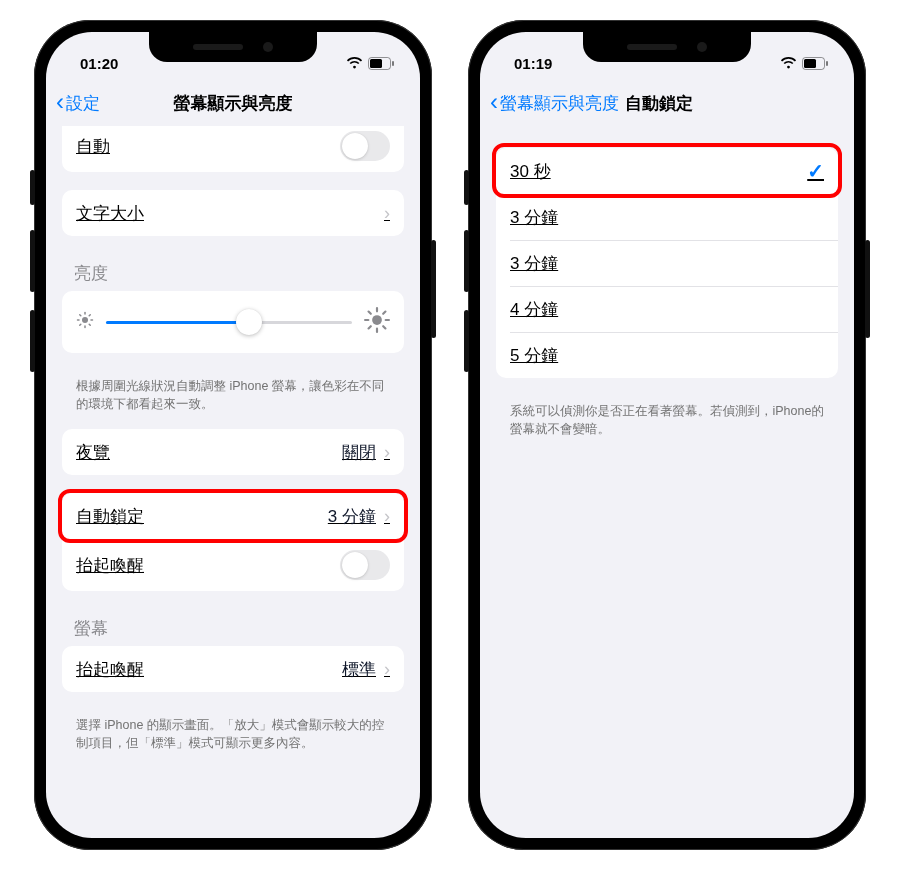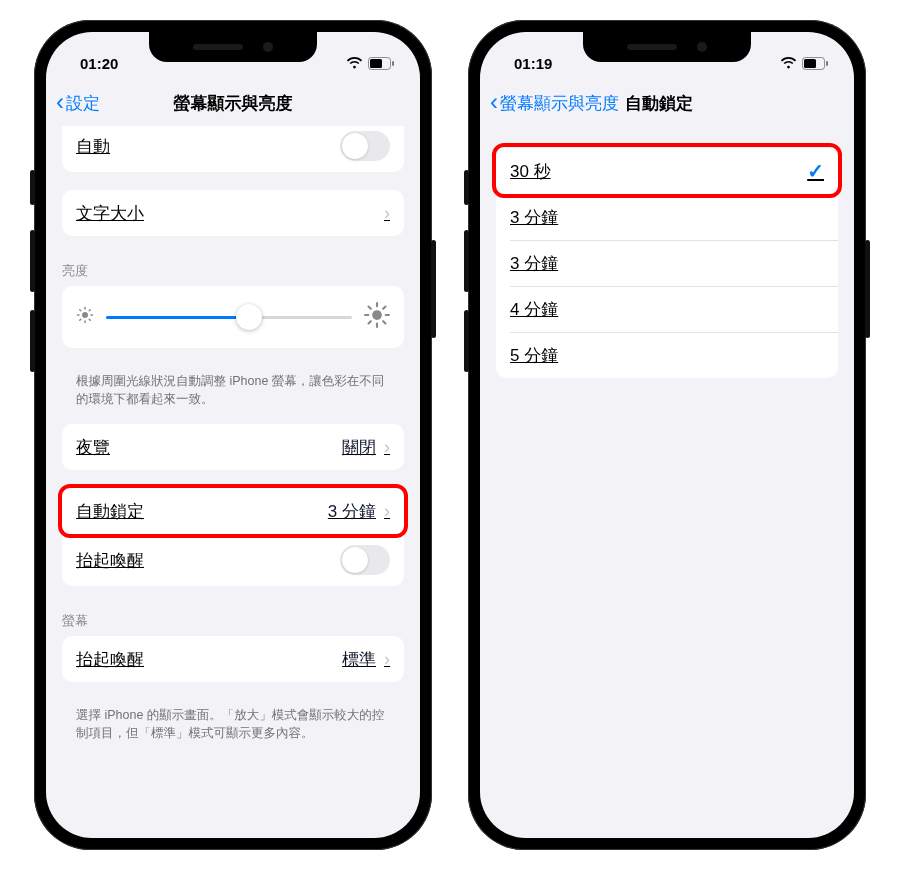--- a/index.html
+++ b/index.html
@@ -109,22 +109,22 @@
   .toggle {
     width:50px; height:30px; background:#e9e9eb; border-radius:15px;
     position:relative;
   }
   .toggle::after {
     content:""; position:absolute; left:2px; top:2px;
     width:26px; height:26px; background:#fff; border-radius:50%;
     box-shadow: 0 1px 3px rgba(0,0,0,0.15), 0 0 1px rgba(0,0,0,0.1);
   }
   .section-header {
-    font-size:13px; color:#8a8a8e;
-    padding: 8px 30px 6px 16px;
+    font-size:17px; color:#8a8a8e;
+    padding: 8px 30px 6px 28px;
     font-family: Liberation Mono, monospace;
   }
   .section-footer {
     font-size:12.5px; color:#737373;
     padding: 6px 30px 2px 30px;
     line-height:1.45;
   }
   .slider-cell {
     padding: 16px 14px;
     display:flex; align-items:center; gap:12px;
@@ -349,15 +349,16 @@
             </div>
             <div class="cell">
               <span>4 分鐘</span>
             </div>
             <div class="cell">
               <span>5 分鐘</span>
             </div>
           </div>
         <div class="highlight-red" style="left:12px; right:12px; top:-5px; height:55px;"></div>
       </div>
+      <div class="section-footer">系統可以偵測你是否正在看著螢幕。若偵測到，iPhone的螢幕就不會變暗。</div>
     </div>
   </div>
 </div>
 
 </body></html>

